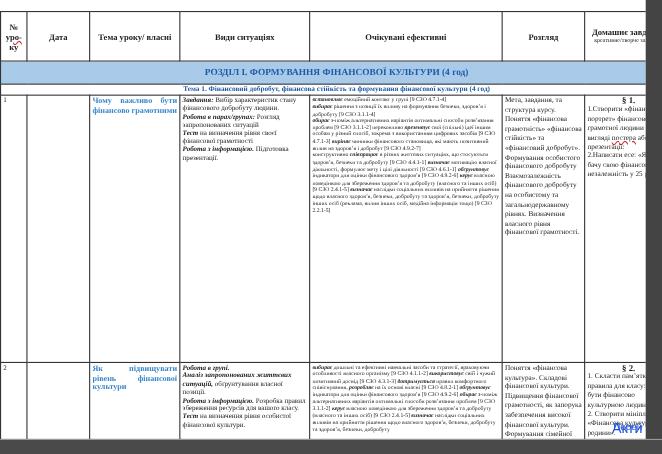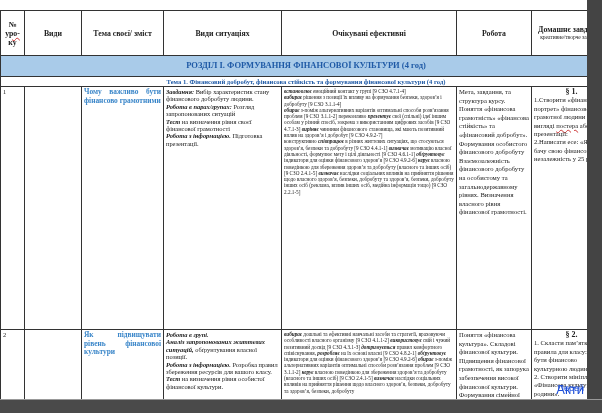--- a/index.html
+++ b/index.html
@@ -80,25 +80,25 @@
       <col style="width:75px">
       <col style="width:80px">
     </colgroup>
     <thead>
       <tr>
         <th class="num">
           <span>№</span><br>
           <span class="underline">уро-</span><br>
           <span>ку</span>
         </th>
-        <th>Види</th>
-        <th>Тема своєї/ зміст</th>
+        <th>Дата</th>
+        <th>Тема уроку/ власні</th>
         <th>Види ситуаціях</th>
         <th>Очікувані ефективні</th>
-        <th>Робота</th>
+        <th>Розгляд</th>
         <th>
           <span>Домашнє завдання</span>
           <span class="small">креативне/творче завдання</span>
         </th>
       </tr>
     </thead>
     <tbody>
       <tr class="section">
         <td colspan="7">РОЗДІЛ І. ФОРМУВАННЯ ФІНАНСОВОЇ КУЛЬТУРИ (4 год)</td>
       </tr>

